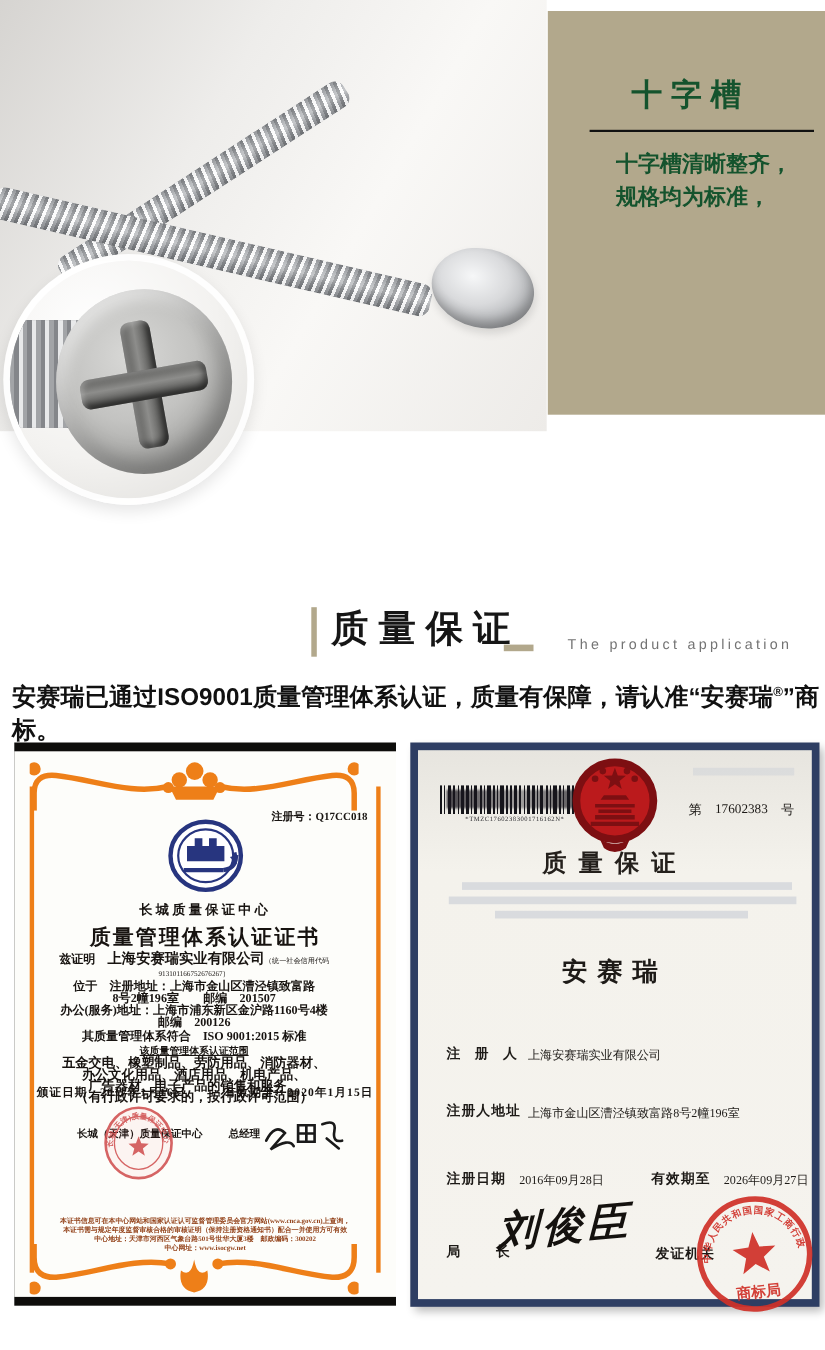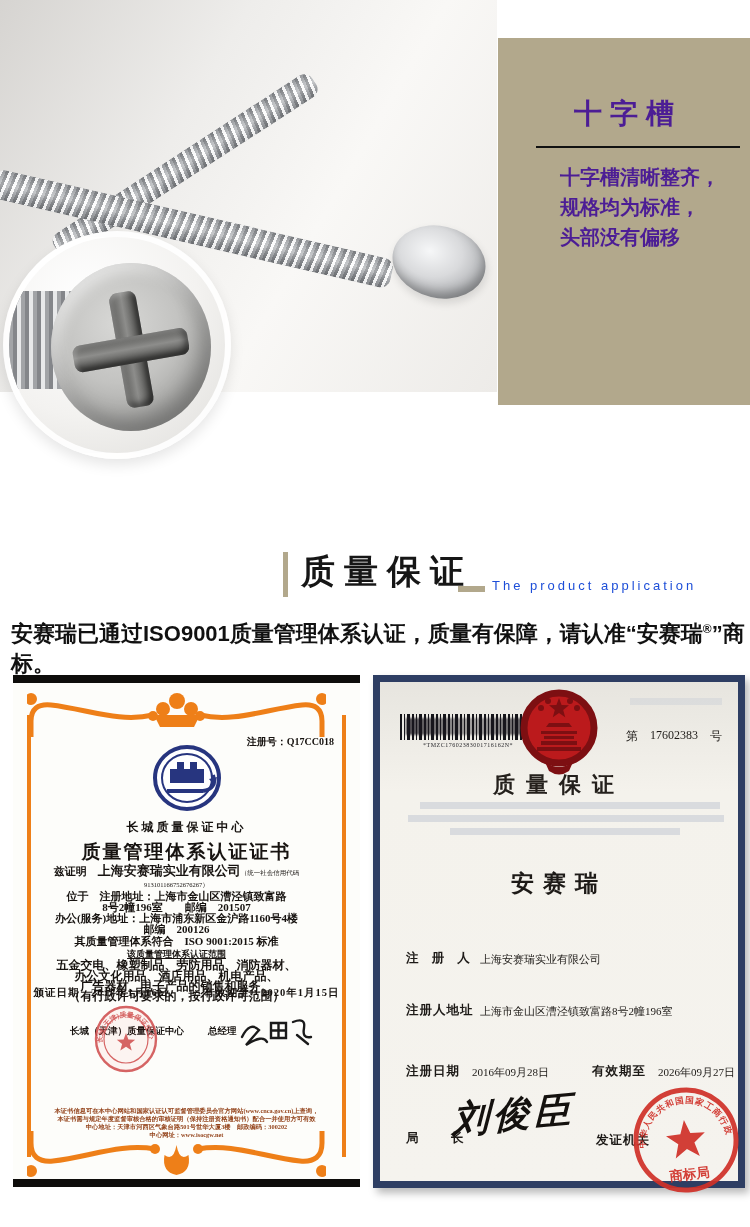--- a/index.html
+++ b/index.html
@@ -31,30 +31,30 @@
     background:radial-gradient(circle at 42% 36%,#d8d8d6 0%,#c3c3c1 42%,#a7a7a5 70%,#8b8b89 100%);
     box-shadow:inset -8px -12px 20px rgba(0,0,0,.28),inset 6px 8px 14px rgba(255,255,255,.55);}
   .cross-wrap{position:absolute;left:0;top:0;width:228px;height:228px;transform:rotate(-10deg);}
   .cross-v,.cross-h{position:absolute;border-radius:8px;
     background:linear-gradient(90deg,#5c5c5a,#8d8d8b 45%,#4c4c4a);
     box-shadow:inset 2px 2px 5px rgba(255,255,255,.30),inset -3px -4px 7px rgba(0,0,0,.55);}
   .cross-v{left:109px;top:56px;width:27px;height:116px;}
   .cross-h{left:64px;top:101px;width:116px;height:27px;background:linear-gradient(180deg,#5c5c5a,#8d8d8b 45%,#4c4c4a);}
 
   
-  .feature{position:absolute;left:498px;top:38px;width:252px;height:367px;background:#b2a88c;color:#4c1d95;}
+  .feature{position:absolute;left:498px;top:10px;width:252px;height:367px;background:#b2a88c;color:#14532d;}
   .feature-title{margin-top:57px;text-align:center;font-size:28px;font-weight:700;letter-spacing:8px;padding-left:8px;}
   .feature-rule{width:204px;height:2px;background:#111;margin:13px auto 0 38px;}
   .feature-lines{margin:14px 0 0 62px;font-size:20px;font-weight:700;line-height:30px;}
 
   
   .sec-bar{position:absolute;left:283px;top:552px;width:5px;height:45px;background:#b2a88c;}
   .sec-title{position:absolute;left:301px;top:549px;font-size:34px;font-weight:700;letter-spacing:9px;color:#161616;}
   .sec-dash{position:absolute;left:458px;top:586px;width:27px;height:6px;background:#b2a88c;}
-  .sec-sub{position:absolute;left:492px;top:578px;font-size:13px;letter-spacing:3px;color:#1d4ed8;}
+  .sec-sub{position:absolute;left:516px;top:578px;font-size:13px;letter-spacing:3px;color:#737373;}
   .intro{position:absolute;left:11px;top:619px;width:738px;font-size:22px;font-weight:700;color:#111;}
   .intro sup{font-size:12px;}
 
   
   .cert-left{position:absolute;left:13px;top:675px;width:347px;height:512px;background:#0e0d0b;padding:8px 0;box-sizing:border-box;}
   .cl-paper{position:relative;width:100%;height:100%;background:#fdfdfa;font-family:"Liberation Serif",serif;color:#171310;}
   .oframe{position:absolute;left:14px;right:14px;top:32px;bottom:22px;border-left:4px solid #ee7f18;border-right:4px solid #ee7f18;}
   .flourish{position:absolute;left:14px;width:299px;height:46px;}
   .flourish.top{top:8px;} .flourish.bottom{bottom:2px;}
   .cl-regno{position:absolute;right:26px;top:52px;font-size:10px;font-weight:700;}
@@ -111,21 +111,20 @@
       <div class="cross-h"></div>
     </div>
   </div>
 
   <div class="feature">
     <div class="feature-title">十字槽</div>
     <div class="feature-rule"></div>
     <div class="feature-lines">
       <div>十字槽清晰整齐，</div>
       <div>规格均为标准，</div>
-      <div>头部没有偏移</div>
     </div>
   </div>
 
   <div class="sec-bar"></div>
   <div class="sec-title">质量保证</div>
   <div class="sec-dash"></div>
   <div class="sec-sub">The product application</div>
 
   <div class="intro"><span>安赛瑞已通过ISO9001质量管理体系认证，质量有保障，请认准“安赛瑞</span><sup>®</sup><span>”商标。</span></div>
 

